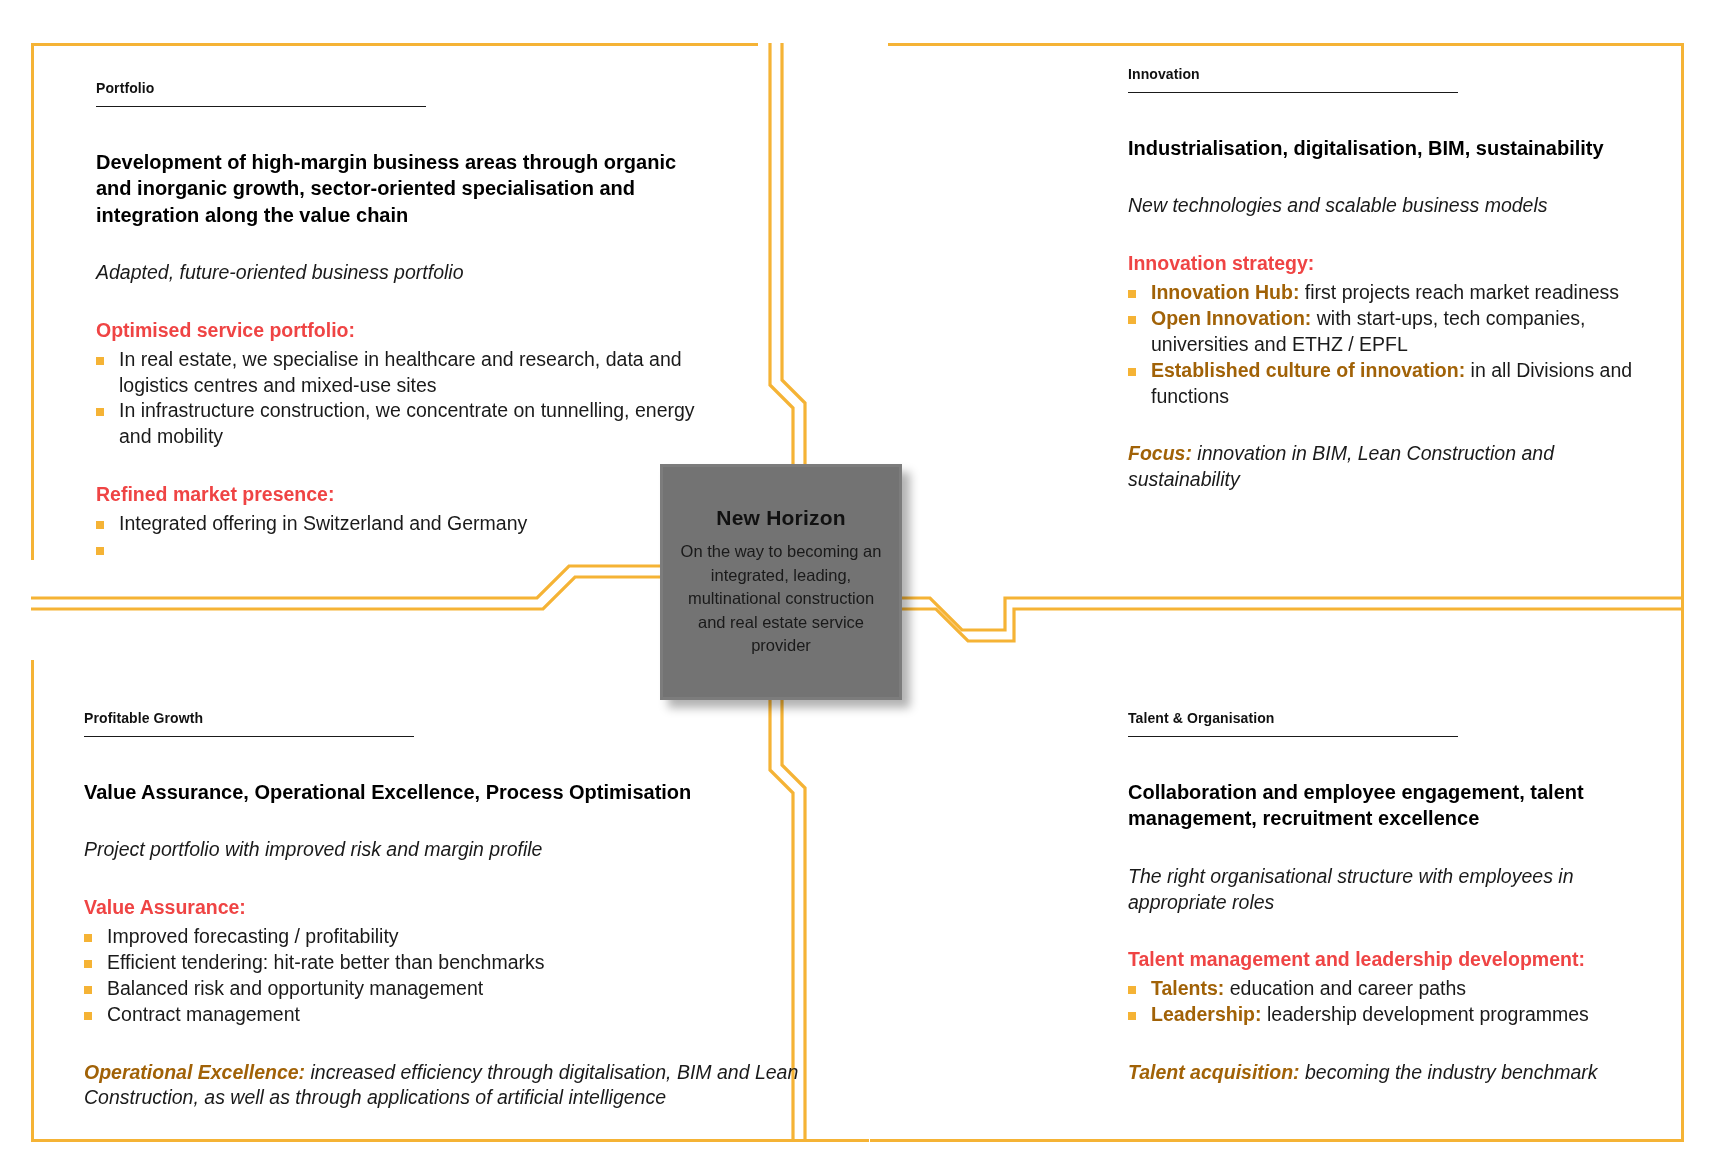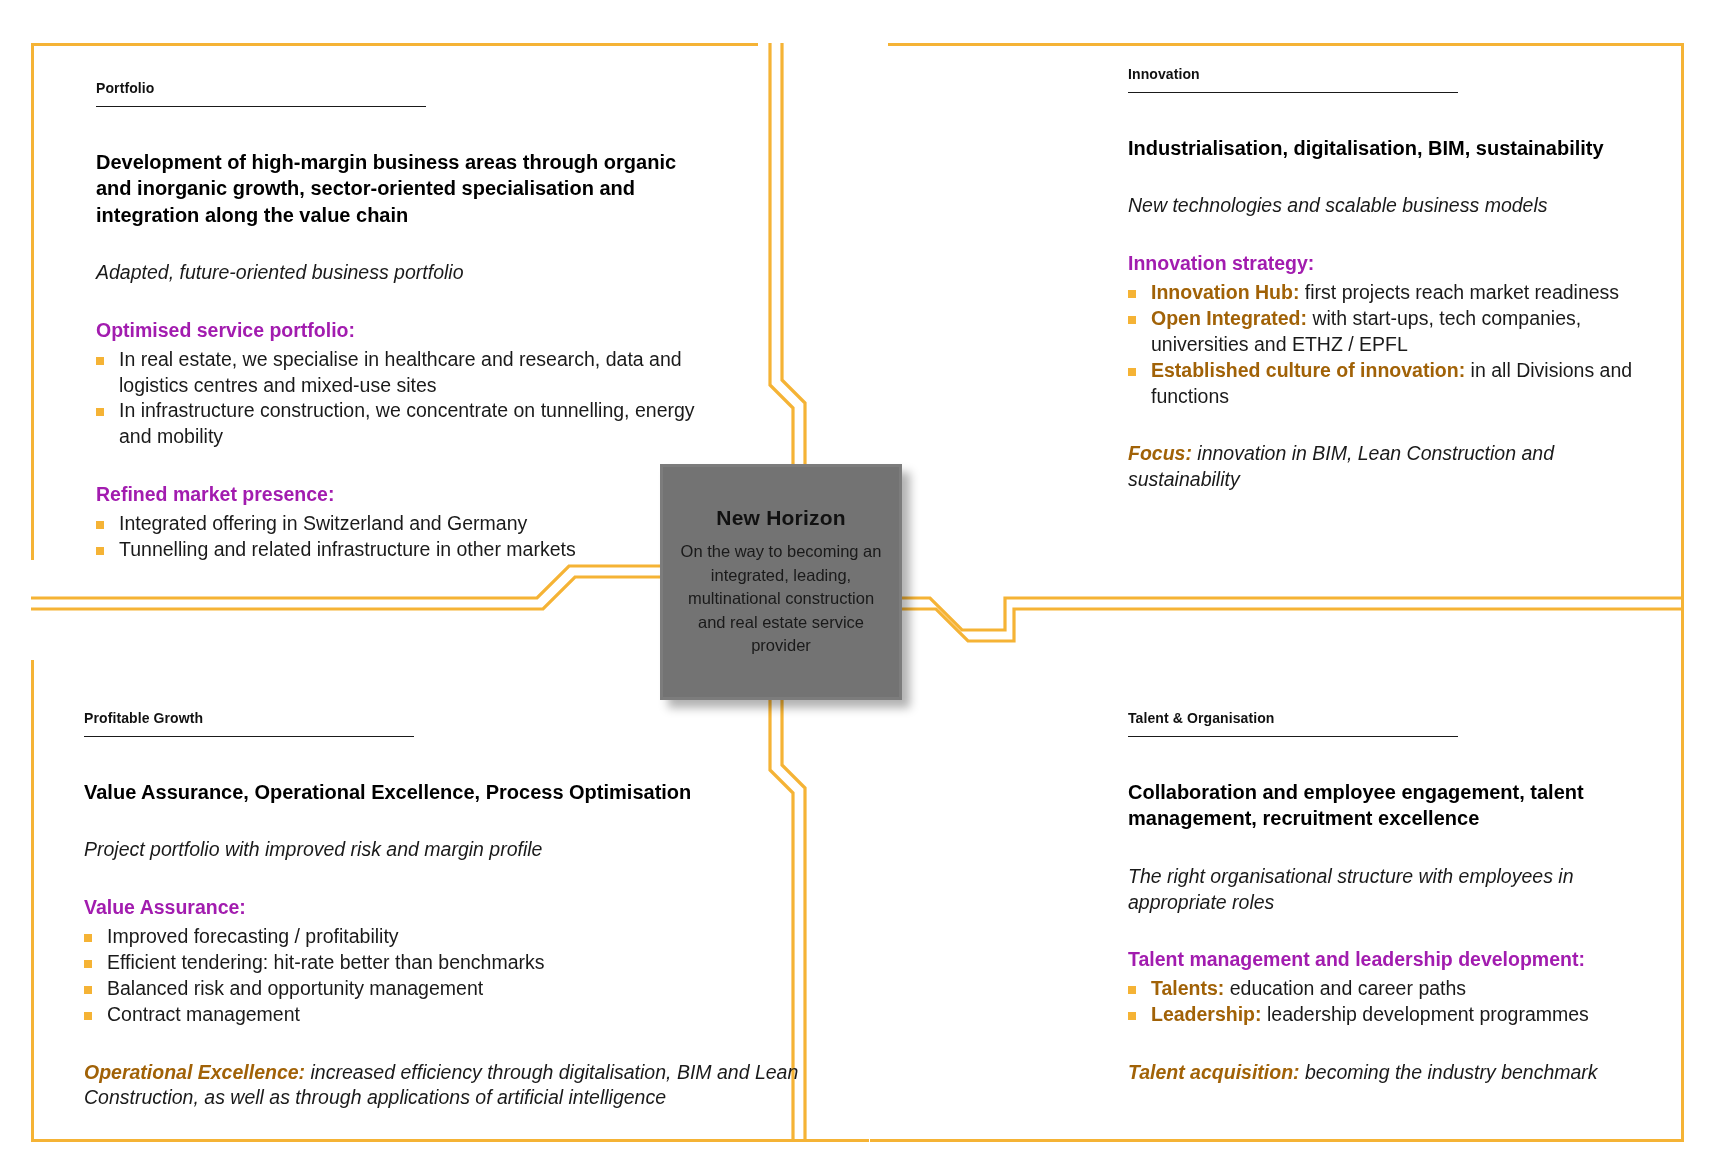--- a/index.html
+++ b/index.html
@@ -86,21 +86,21 @@
     margin: 0 0 32px 0;
     color: #1a1a1a;
     font-style: italic;
   }
   .para:last-child { margin-bottom: 0; }
   .sub-head {
     font-size: 19.5px;
     font-weight: bold;
     line-height: 1.32;
     margin: 0 0 3px 0;
-    color: #a21caf;
+    color: #ef4444;
   }
   ul.bullets {
     list-style: none;
     margin: 0 0 32px 0;
     padding: 0;
   }
   ul.bullets li {
     position: relative;
     padding-left: 23px;
     font-size: 19.5px;
@@ -198,36 +198,36 @@
       <ul class="bullets">
         <li><span class="sq"></span><span>In real estate, we specialise in healthcare and research, data and logistics centres and mixed-use sites</span></li>
         <li><span class="sq"></span><span>In infrastructure construction, we concentrate on tunnelling, energy and mobility</span></li>
       </ul>
     </div>
 
     <div>
       <div class="sub-head">Refined market presence:</div>
       <ul class="bullets">
         <li><span class="sq"></span><span>Integrated offering in Switzerland and Germany</span></li>
-        <li><span class="sq"></span><span>Tunnelling and related infrastructure in other markets</span></li>
+        <li><span class="sq"></span></li>
       </ul>
     </div>
   </div>
 
   <div class="panel p-tr">
     <div class="panel-title">Innovation</div>
     <div class="title-rule"></div>
     <div class="lead">Industrialisation, digitalisation, BIM, sustainability</div>
     <div class="para">New technologies and scalable business models</div>
 
     <div>
       <div class="sub-head">Innovation strategy:</div>
       <ul class="bullets">
         <li><span class="sq"></span><span class="b">Innovation Hub:</span><span> first projects reach market readiness</span></li>
-        <li><span class="sq"></span><span class="b">Open Integrated:</span><span> with start-ups, tech companies, universities and ETHZ / EPFL</span></li>
+        <li><span class="sq"></span><span class="b">Open Innovation:</span><span> with start-ups, tech companies, universities and ETHZ / EPFL</span></li>
         <li><span class="sq"></span><span class="b">Established culture of innovation:</span><span> in all Divisions and functions</span></li>
       </ul>
     </div>
 
     <div class="para"><span class="b">Focus:</span><span> innovation in BIM, Lean Construction and sustainability</span></div>
   </div>
 
   <div class="panel p-bl">
     <div class="panel-title">Profitable Growth</div>
     <div class="title-rule"></div>

